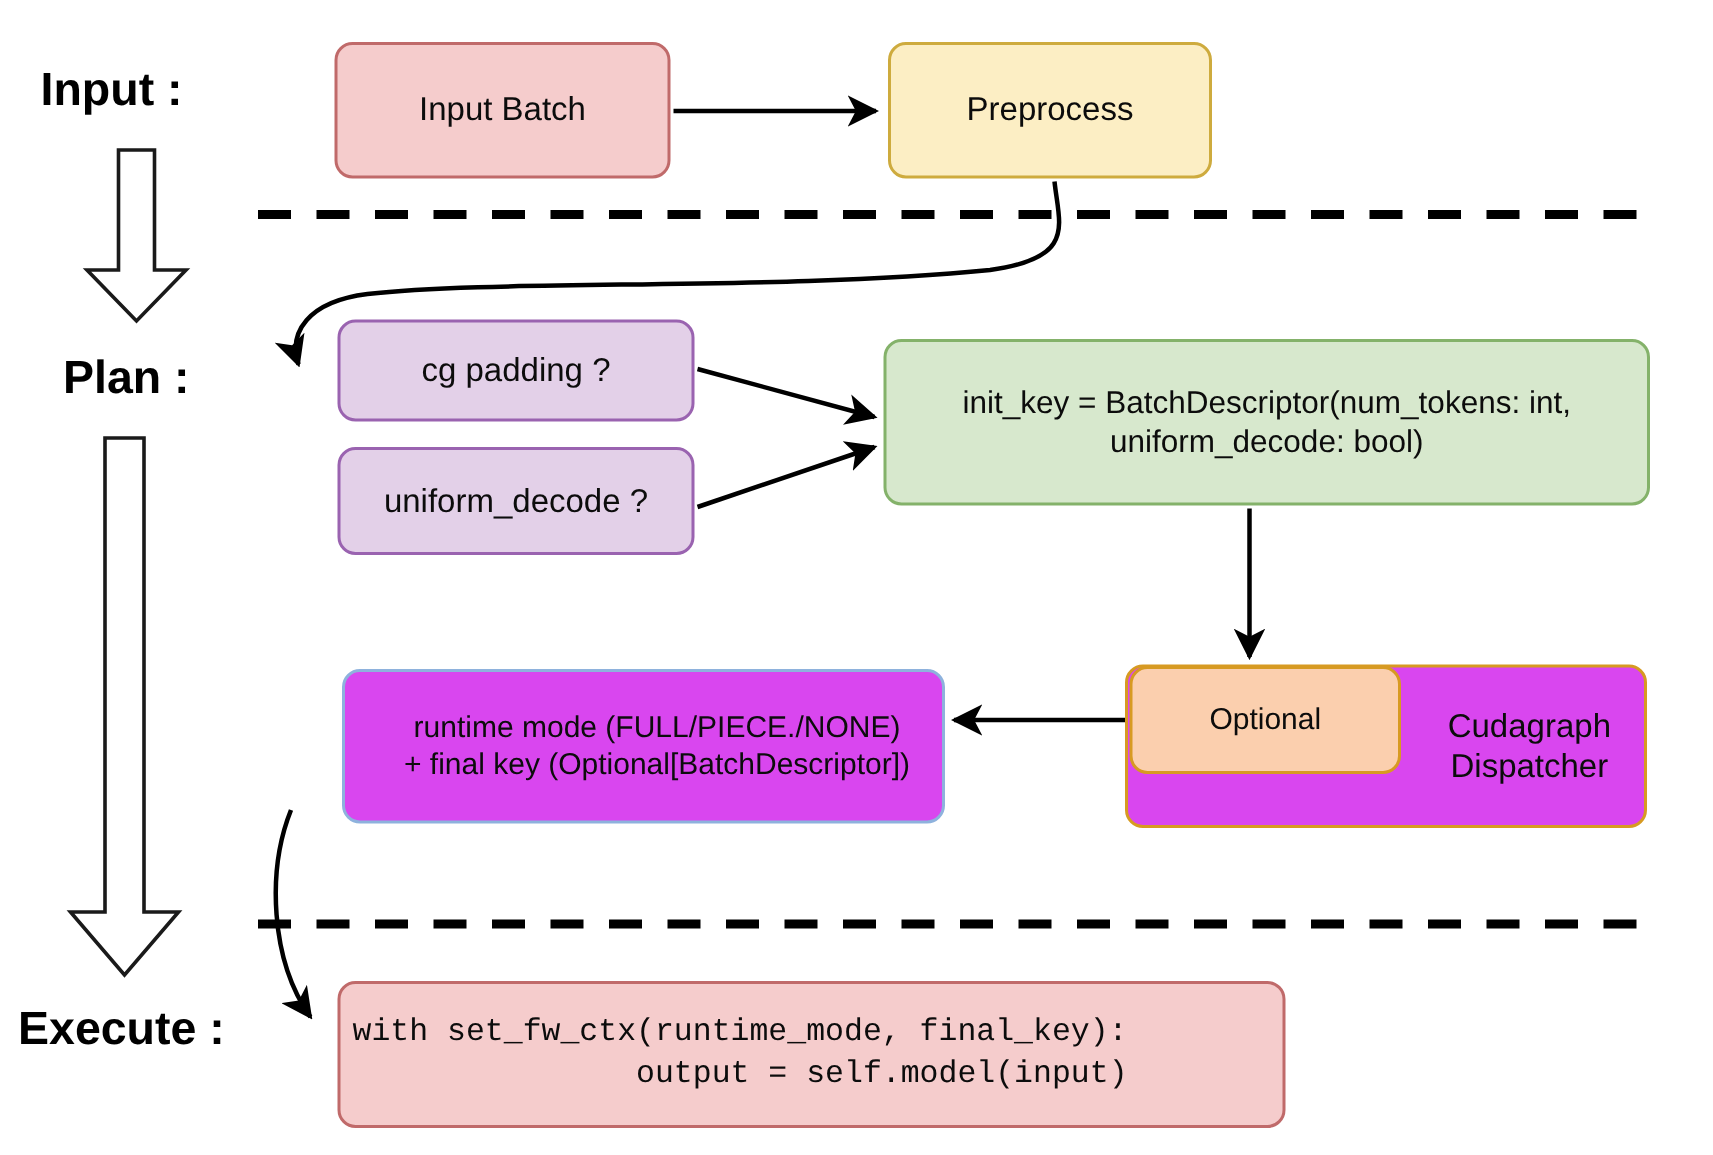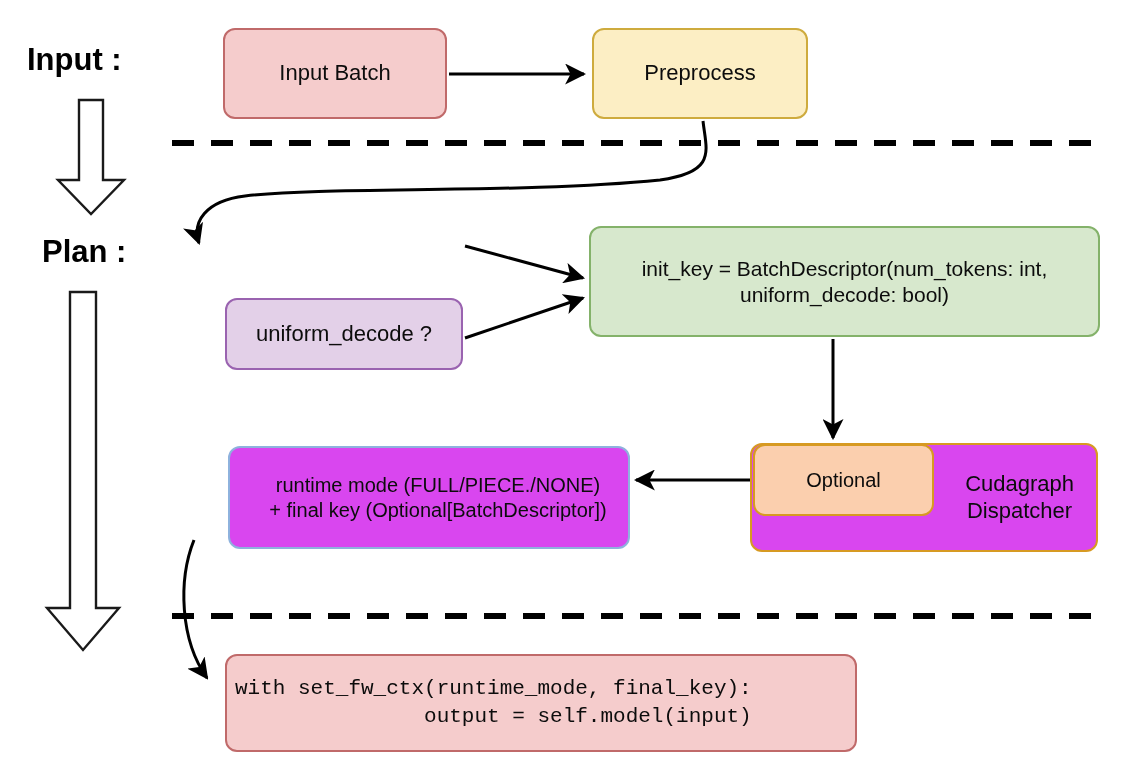--- a/index.html
+++ b/index.html
@@ -114,20 +114,21 @@
   }
   .multiline { display: block; white-space: pre-line; }
 </style>
 </head>
 <body>
 
 <div id="canvas">
 
   <div class="stage-label" style="left:27px; top:42px;">Input :</div>
   <div class="stage-label" style="left:42px; top:234px;">Plan :</div>
+  <div class="stage-label" style="left:12px; top:668px;">Execute :</div>
 
   <svg class="svg-layer" viewBox="0 0 1142 770">
     <defs>
       <marker id="ah" viewBox="0 0 10 10" refX="9" refY="5" markerWidth="7" markerHeight="7" orient="auto-start-reverse">
         <path d="M 0 0 L 10 5 L 0 10 L 2.6 5 z" fill="#000000"></path>
       </marker>
     </defs>
 
     <line x1="172" y1="143" x2="1098" y2="143" stroke="#000000" stroke-width="6" stroke-dasharray="22 17"></line>
 
@@ -154,20 +155,23 @@
   </svg>
 
   <div class="node node-input-batch">
     <span>Input Batch</span>
   </div>
 
   <div class="node node-preprocess">
     <span>Preprocess</span>
   </div>
 
+  <div class="node node-cg-padding">
+    <span>cg padding ?</span>
+  </div>
 
   <div class="node node-init-key">
     <span class="multiline">init_key = BatchDescriptor(num_tokens: int,
 uniform_decode: bool)</span>
   </div>
 
   <div class="node node-uniform-decode">
     <span>uniform_decode ?</span>
   </div>
 

